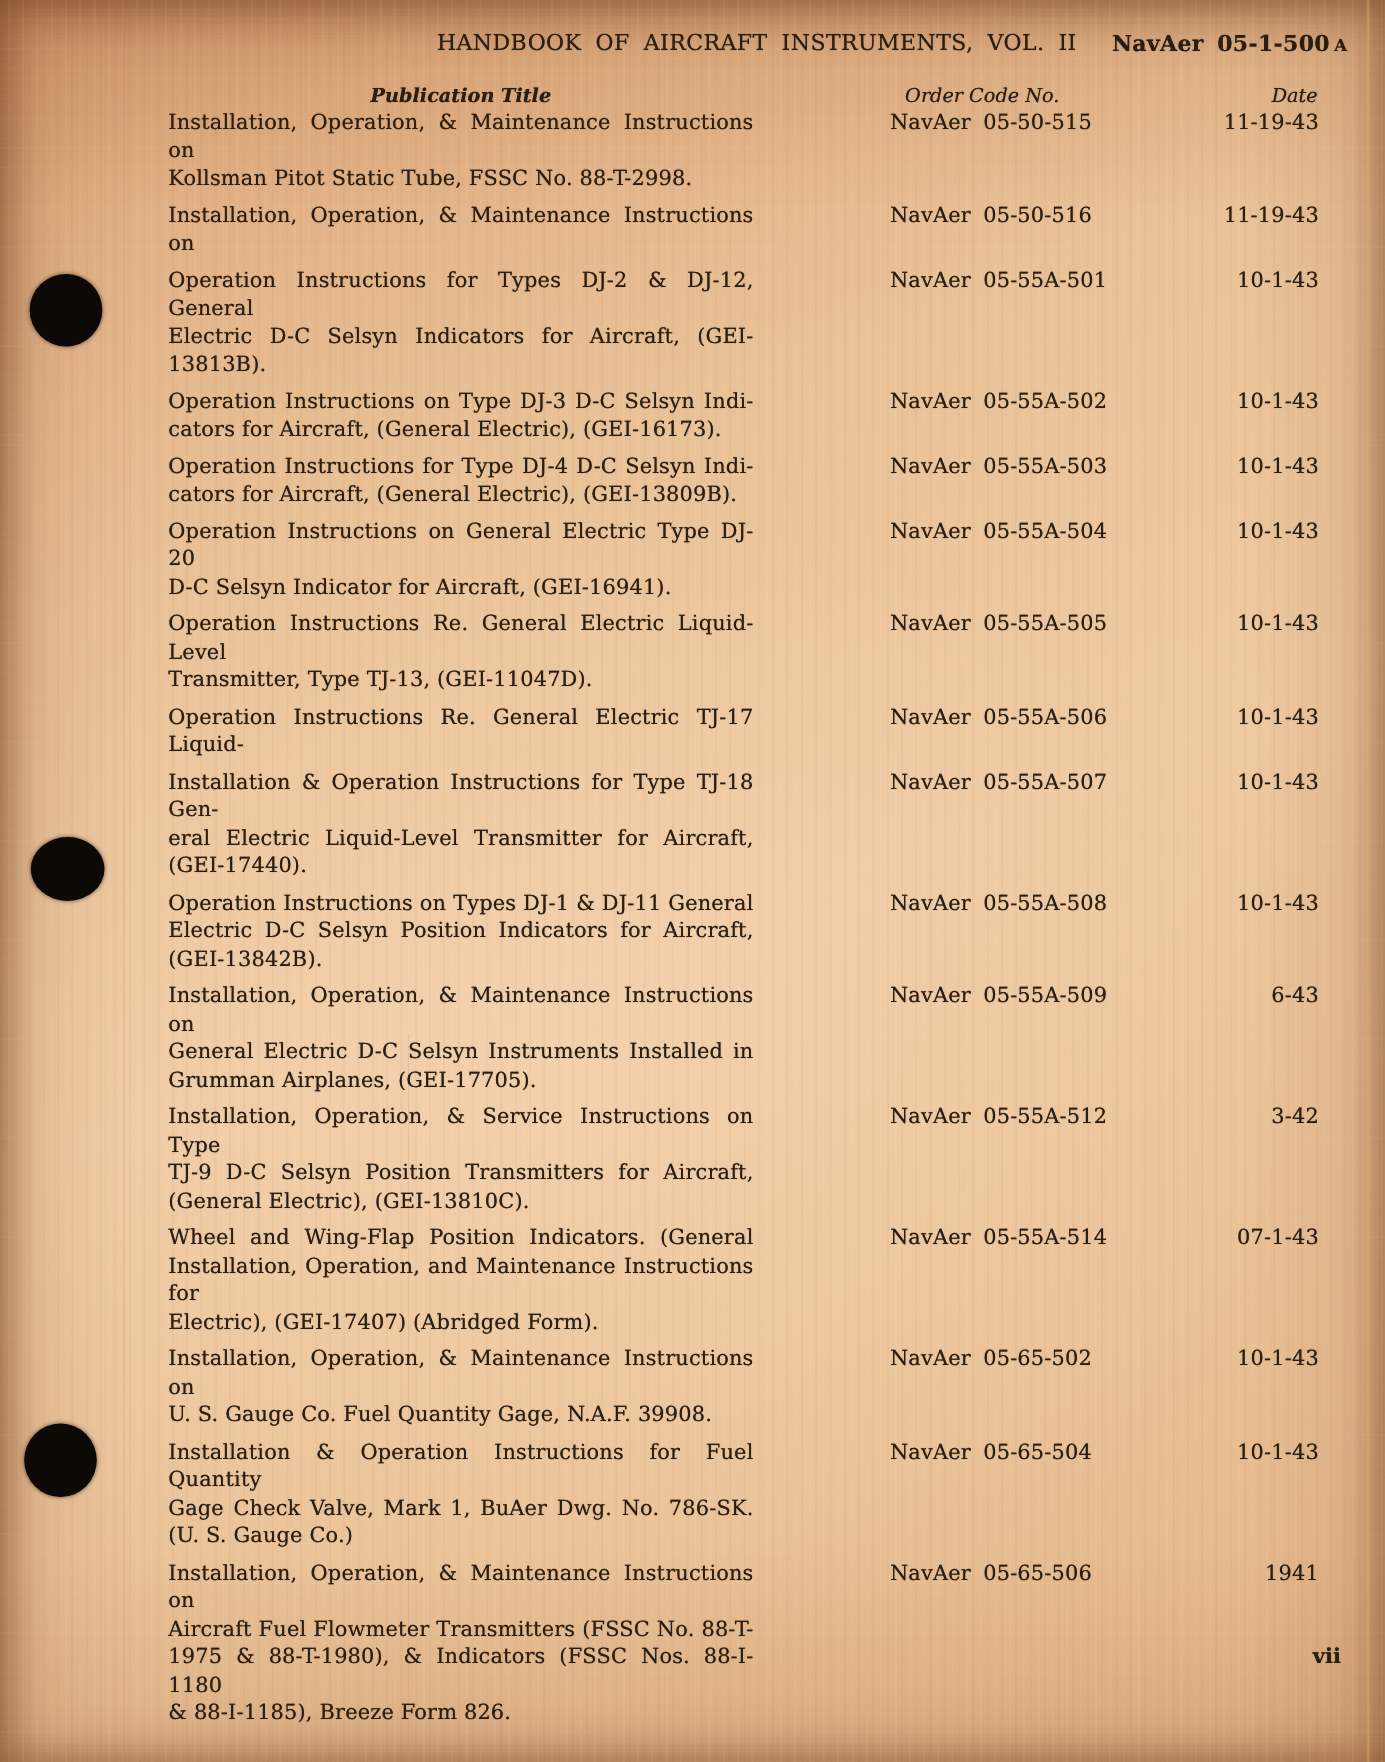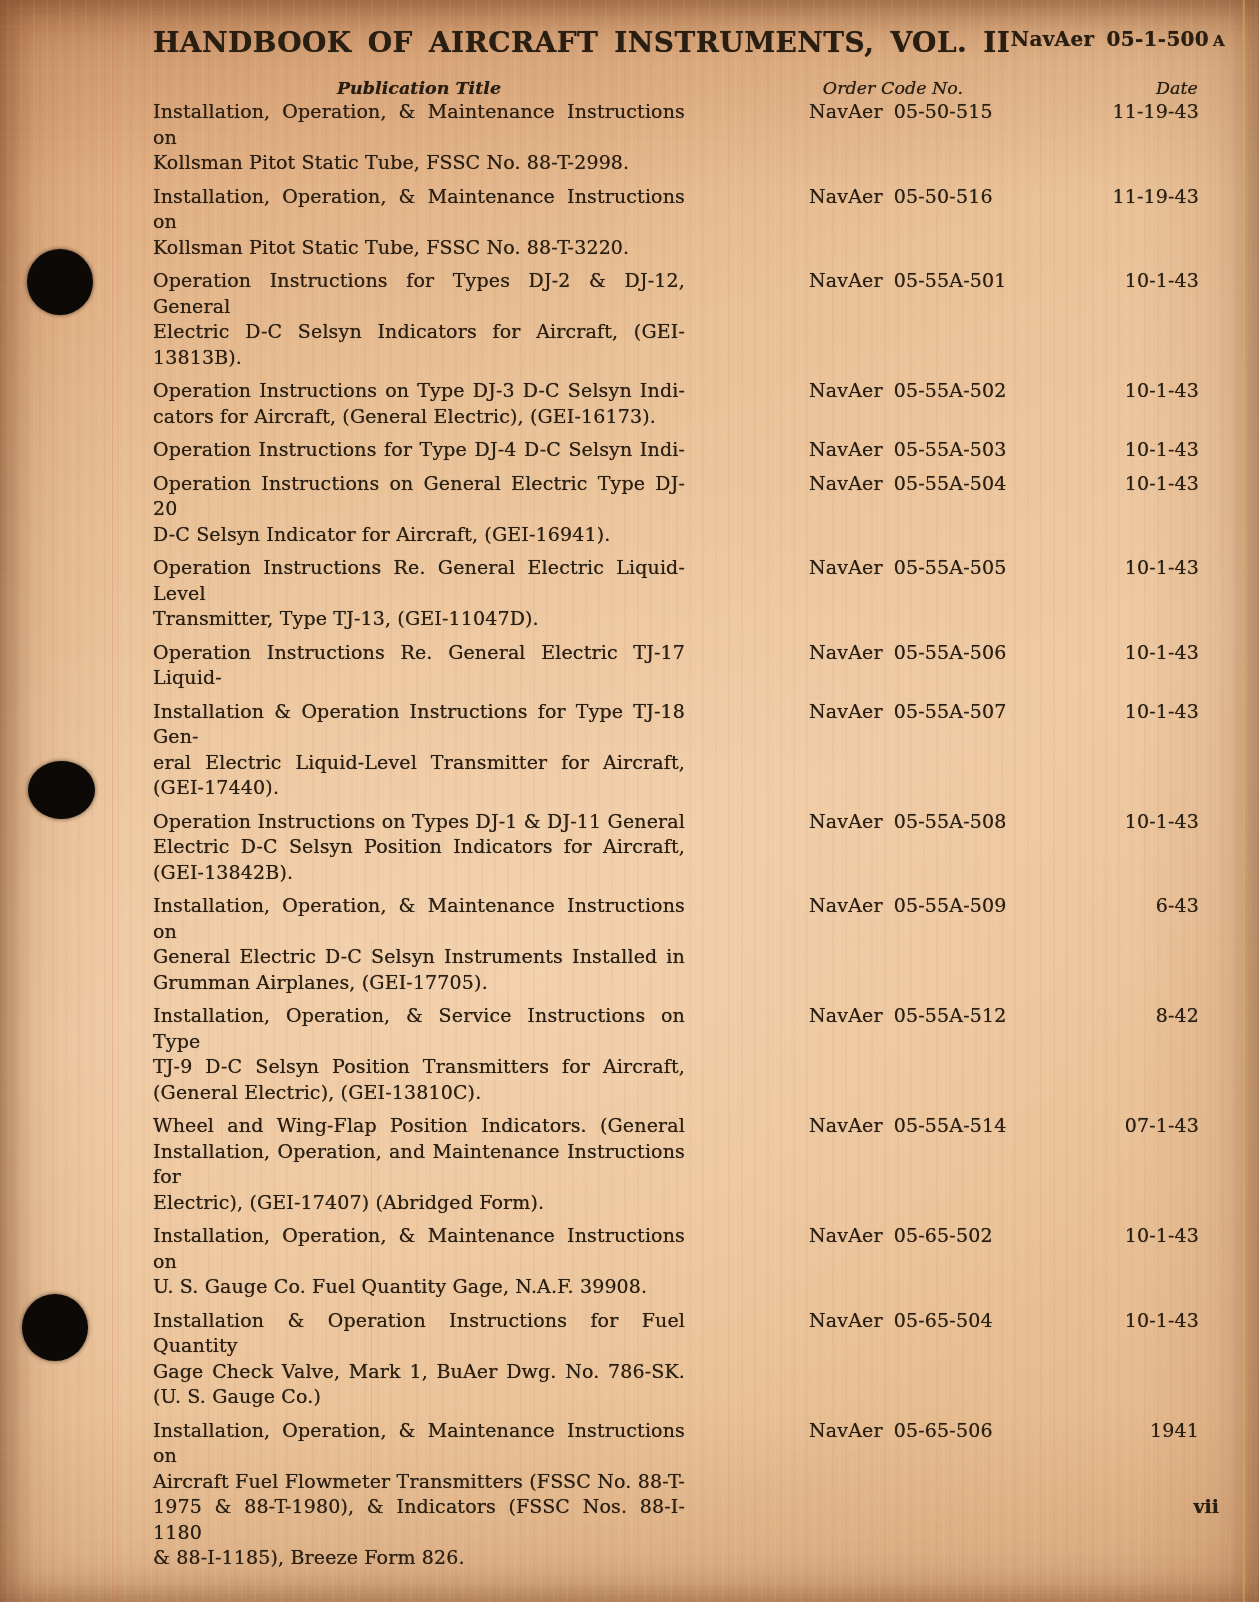--- a/index.html
+++ b/index.html
@@ -31,22 +31,22 @@
 
   .hole { position:absolute; background:#0c0907; border-radius:50%; box-shadow:0 0 4px rgba(25,12,5,0.65); }
   .hole.h1 { left:27px;  top:249px;  width:66px; height:66px; }
   .hole.h2 { left:28px;  top:761px;  width:67px; height:58px; }
   .hole.h3 { left:22px;  top:1294px; width:66px; height:67px; }
 
   .ink { text-shadow:0 0 0.7px rgba(42,30,16,0.75); }
 
   .header { position:absolute; left:153px; top:26px; width:1070px; height:32px; }
   .htitle {
-    position:absolute; left:0; right:0; 
-    font-weight:bold; font-size:28px; letter-spacing:0.4px; word-spacing:6px;
+    position:absolute; left:0; right:0; text-align:center;
+    font-weight:normal; font-size:20px; letter-spacing:0.4px; word-spacing:6px;
   }
   .hdoc { position:absolute; right:-2px; top:1px; font-weight:bold; font-size:20px; letter-spacing:0.3px; word-spacing:5px; white-space:nowrap; }
   .hdoc .suffix { font-size:15px; font-weight:bold; margin-left:4px; }
 
   .colheads { position:absolute; left:153px; top:78px; width:1070px; height:24px; font-style:italic; font-size:17.5px; }
   .ch { position:absolute; white-space:nowrap; }
   .ch-title { left:0; width:532px; text-align:center;font-weight:bold; }
   .ch-code  { left:630px; width:220px; text-align:center; }
   .ch-date  { right:0; width:92px; text-align:center; }
 
@@ -89,21 +89,20 @@
         <div class="cell-title">
           <div class="tline">Installation, Operation, &amp; Maintenance Instructions on</div>
           <div class="tline last">Kollsman Pitot Static Tube, FSSC No. 88-T-2998.</div>
         </div>
         <div class="cell-code">NavAer 05-50-515</div>
         <div class="cell-date">11-19-43</div>
       </div>
       <div class="row">
         <div class="cell-title">
           <div class="tline">Installation, Operation, &amp; Maintenance Instructions on</div>
-          <div class="tline last">Kollsman Pitot Static Tube, FSSC No. 88-T-3220.</div>
         </div>
         <div class="cell-code">NavAer 05-50-516</div>
         <div class="cell-date">11-19-43</div>
       </div>
       <div class="row">
         <div class="cell-title">
           <div class="tline">Operation Instructions for Types DJ-2 &amp; DJ-12, General</div>
           <div class="tline">Electric D-C Selsyn Indicators for Aircraft, (GEI-</div>
           <div class="tline last">13813B).</div>
         </div>
@@ -114,20 +113,21 @@
         <div class="cell-title">
           <div class="tline">Operation Instructions on Type DJ-3 D-C Selsyn Indi-</div>
           <div class="tline last">cators for Aircraft, (General Electric), (GEI-16173).</div>
         </div>
         <div class="cell-code">NavAer 05-55A-502</div>
         <div class="cell-date">10-1-43</div>
       </div>
       <div class="row">
         <div class="cell-title">
           <div class="tline">Operation Instructions for Type DJ-4 D-C Selsyn Indi-</div>
+          <div class="tline last">cators for Aircraft, (General Electric), (GEI-13809B).</div>
         </div>
         <div class="cell-code">NavAer 05-55A-503</div>
         <div class="cell-date">10-1-43</div>
       </div>
       <div class="row">
         <div class="cell-title">
           <div class="tline">Operation Instructions on General Electric Type DJ-20</div>
           <div class="tline last">D-C Selsyn Indicator for Aircraft, (GEI-16941).</div>
         </div>
         <div class="cell-code">NavAer 05-55A-504</div>
@@ -175,21 +175,21 @@
         <div class="cell-code">NavAer 05-55A-509</div>
         <div class="cell-date">6-43</div>
       </div>
       <div class="row">
         <div class="cell-title">
           <div class="tline">Installation, Operation, &amp; Service Instructions on Type</div>
           <div class="tline">TJ-9 D-C Selsyn Position Transmitters for Aircraft,</div>
           <div class="tline last">(General Electric), (GEI-13810C).</div>
         </div>
         <div class="cell-code">NavAer 05-55A-512</div>
-        <div class="cell-date">8-42</div>
+        <div class="cell-date">3-42</div>
       </div>
       <div class="row">
         <div class="cell-title">
           <div class="tline">Wheel and Wing-Flap Position Indicators. (General</div>
           <div class="tline">Installation, Operation, and Maintenance Instructions for</div>
           <div class="tline last">Electric), (GEI-17407) (Abridged Form).</div>
         </div>
         <div class="cell-code">NavAer 05-55A-514</div>
         <div class="cell-date">07-1-43</div>
       </div>

